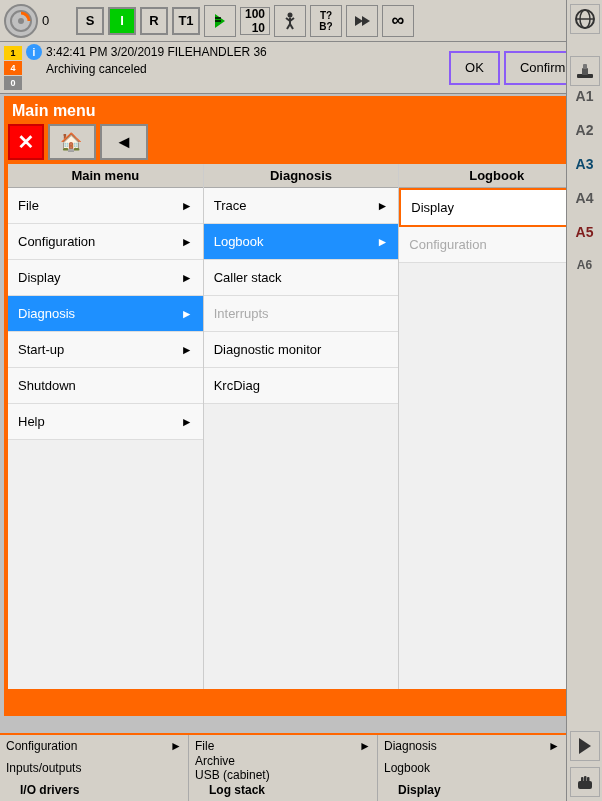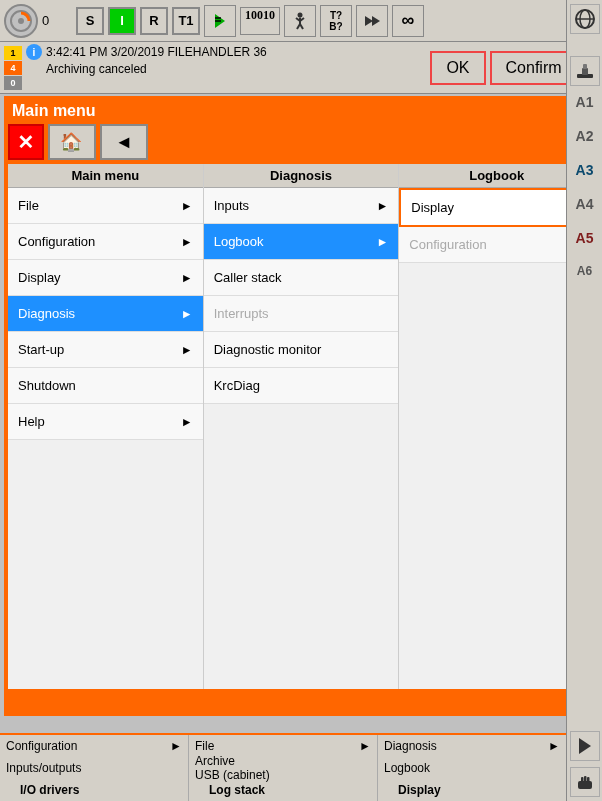--- a/index.html
+++ b/index.html
@@ -47,26 +47,25 @@
     }
     .top-btn.green { background: #00cc00; color: #fff; }
     .top-icon-btn {
       height: 32px; min-width: 32px;
       background: #d4d0c8;
       border: 1px solid #888;
       display: flex; align-items: center; justify-content: center;
       font-size: 16px; cursor: pointer;
     }
     .speed-group {
-      display: flex; flex-direction: row; align-items: flex-start;
+      display: flex; flex-direction: column; align-items: flex-end;
       height: 28px; justify-content: center;
       font-size: 11px; font-weight: bold;
       background: #d4d0c8; border: 1px solid #888;
       padding: 0 4px;
-      font-family: Liberation Serif, serif;
     }
 
     
     .notif-bar {
       background: #d4d0c8;
       border-bottom: 1px solid #888;
       padding: 2px 4px;
       display: flex;
       align-items: stretch;
       gap: 4px;
@@ -99,22 +98,22 @@
     .indicator {
       width: 18px; height: 14px;
       display: flex; align-items: center; justify-content: center;
       font-size: 9px; font-weight: bold; color: #fff;
     }
     .ind-yellow { background: #ffcc00; color: #000; }
     .ind-orange { background: #ff6600; }
     .ind-gray { background: #888; }
     .notif-btn {
       height: 34px; padding: 0 14px;
-      background: #d4d0c8; border: 2px solid #ef4444;
-      font-size: 16px; cursor: pointer;
+      background: #d4d0c8; border: 2px solid #8b5cf6;
+      font-size: 13px; cursor: pointer;
       display: flex; align-items: center; justify-content: center;
       align-self: center;
     }
 
     
     .main-area {
       background: #ff6600;
       padding: 4px;
       margin: 2px 4px;
       height: 620px;
@@ -358,21 +357,21 @@
       </div>
       <div class="menu-item">
         <span>Help</span>
         <span class="arrow-right">►</span>
       </div>
     </div>
 
     <div class="menu-col">
       <div class="col-header">Diagnosis</div>
       <div class="menu-item">
-        <span>Inputs</span>
+        <span>Trace</span>
         <span class="arrow-right">►</span>
       </div>
       <div class="menu-item highlighted">
         <span>Logbook</span>
         <span class="arrow-right">►</span>
       </div>
       <div class="menu-item">
         <span>Caller stack</span>
       </div>
       <div class="menu-item disabled">
@@ -406,21 +405,21 @@
       <line x1="2" y1="11" x2="20" y2="11" stroke="#333" stroke-width="1.5"></line>
     </svg>
   </div>
   <div class="sidebar-icon" style="margin-top:20px;">
     <svg width="22" height="22" viewBox="0 0 22 22">
       <rect x="3" y="14" width="16" height="4" rx="1" fill="#333"></rect>
       <rect x="8" y="8" width="6" height="7" rx="1" fill="#555"></rect>
       <rect x="9" y="4" width="4" height="5" rx="1" fill="#777"></rect>
     </svg>
   </div>
-  <div style="font-size:14px;font-weight:bold;color:#555;text-align:center;margin-top:6px;">A1</div>
+  <div style="font-size:14px;font-weight:bold;color:#555;text-align:center;margin-top:0;">A1</div>
   <div style="font-size:14px;font-weight:bold;color:#555;text-align:center;margin-top:16px;">A2</div>
   <div style="font-size:14px;font-weight:bold;color:#0c4a6e;text-align:center;margin-top:16px;">A3</div>
   <div style="font-size:14px;font-weight:bold;color:#555;text-align:center;margin-top:16px;">A4</div>
   <div style="font-size:14px;font-weight:bold;color:#7f1d1d;text-align:center;margin-top:16px;">A5</div>
   <div style="font-size:12px;font-weight:bold;color:#555;text-align:center;margin-top:16px;">A6</div>
   <div style="flex:1;"></div>
   <div class="sidebar-icon" style="margin-bottom:4px;">
     <svg width="16" height="20" viewBox="0 0 16 20">
       <polygon points="2,2 14,10 2,18" fill="#333"></polygon>
     </svg>

